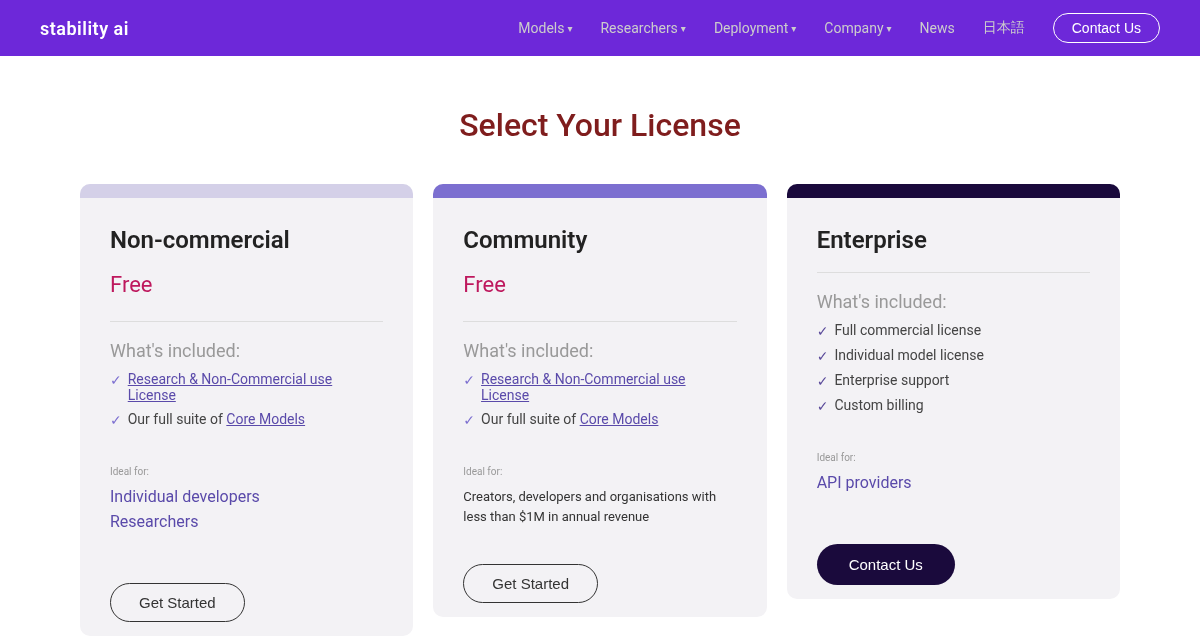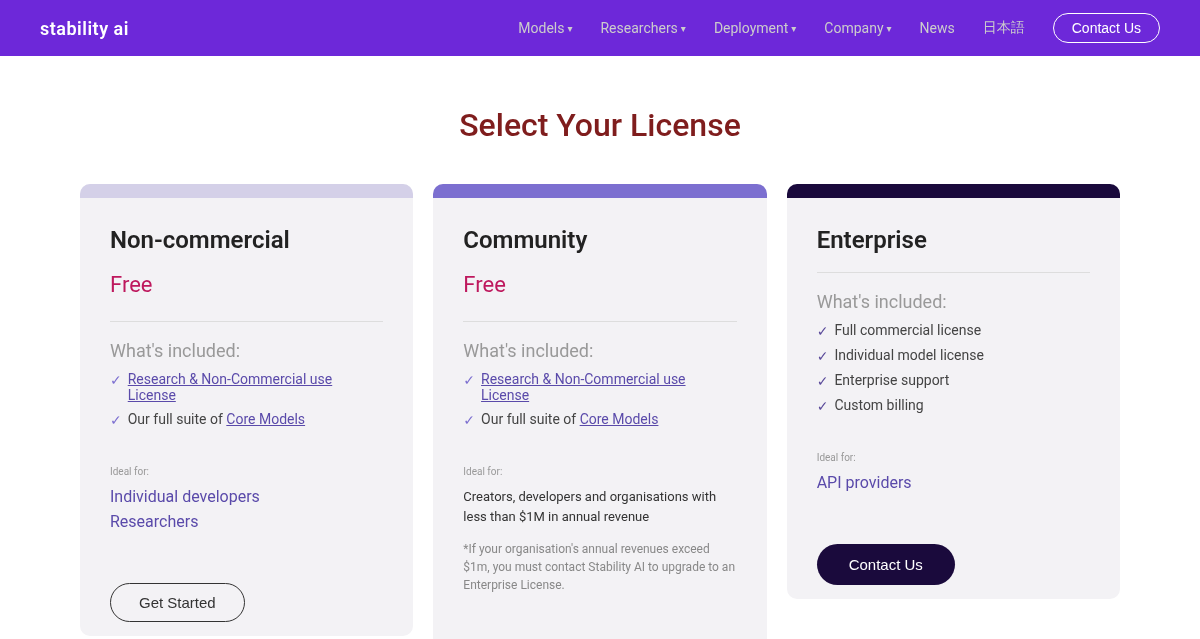--- a/index.html
+++ b/index.html
@@ -277,21 +277,20 @@
             <span class="check-icon">✓</span>
             <a class="feature-link">Research &amp; Non-Commercial use License</a>
           </li>
           <li>
             <span class="check-icon">✓</span>
             <span>Our full suite of <a class="feature-link">Core Models</a></span>
           </li>
         </ul>
         <div class="ideal-for-label">Ideal for:</div>
         <p style="font-size:13px;color:#333;line-height:1.5;margin-bottom:8px;">Creators, developers and organisations with less than $1M in annual revenue</p>
-        <p class="footnote">*If your organisation's annual revenues exceed $1m, you must contact Stability AI to upgrade to an Enterprise License.</p>
       </div>
       <div class="card-footer">
         <button class="btn-outline">Get Started</button>
       </div>
     </div>
 
     <div class="card">
       <div class="card-header card-header-enterprise"></div>
       <div class="card-body">
         <div class="card-title">Enterprise</div>

